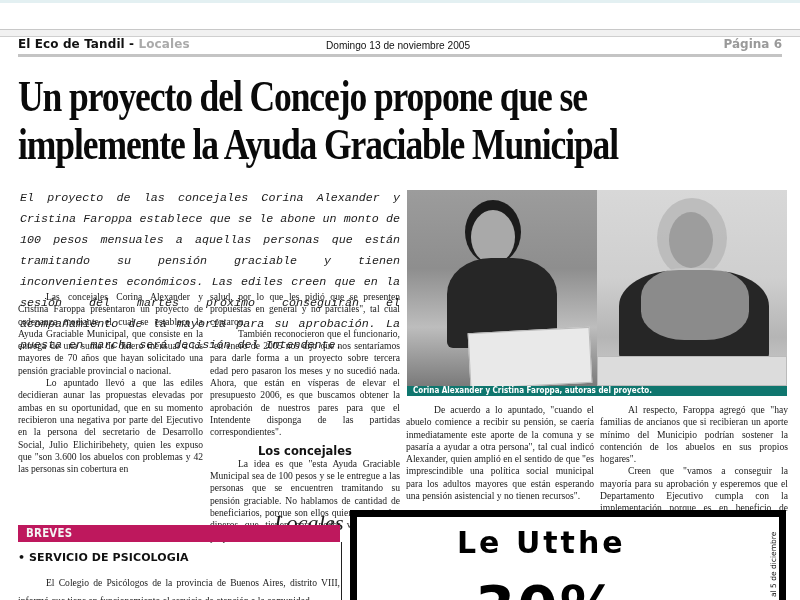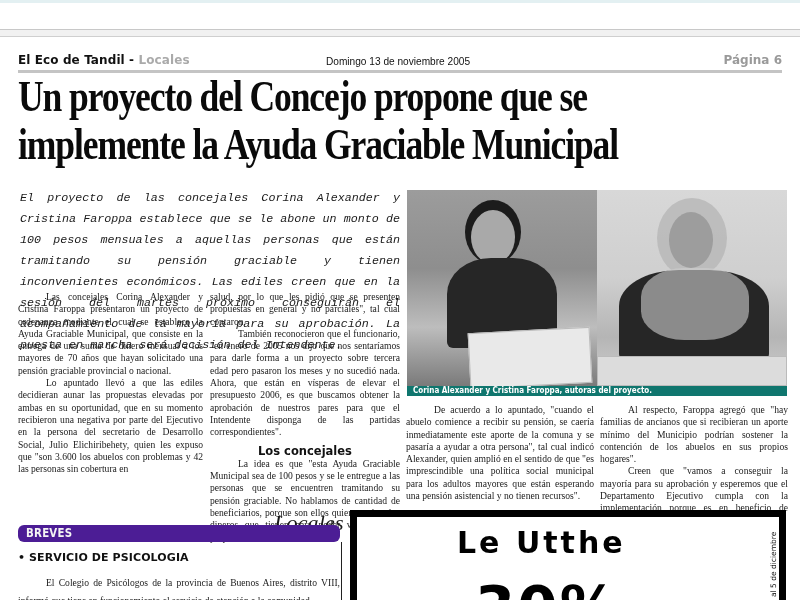--- a/index.html
+++ b/index.html
@@ -4,21 +4,21 @@
   <style>
     * { box-sizing: border-box; margin: 0; padding: 0; }
     html, body { width: 800px; height: 600px; overflow: hidden; background: #ffffff; }
     body { position: relative; font-family: "Liberation Serif", serif; color: #111; }
 
     .topbar { position: absolute; left: 0; top: 0; width: 800px; height: 3px; background: #e3f0f2; }
     .chrome-line1 { position: absolute; left: 0; top: 29px; width: 800px; height: 1px; background: #c8c8c8; }
     .chrome-band { position: absolute; left: 0; top: 30px; width: 800px; height: 6px; background: #f1f1f1; }
     .chrome-line2 { position: absolute; left: 0; top: 36px; width: 800px; height: 1px; background: #cfcfcf; }
 
-    .masthead { position: absolute; left: 18px; top: 53px; width: 764px; height: 20px; }
+    .masthead { position: absolute; left: 18px; top: 37px; width: 764px; height: 20px; }
     .mast-left { position: absolute; left: 0; top: 0; font-family: "DejaVu Sans", sans-serif; font-weight: bold; font-size: 12px; letter-spacing: 0.1px; color: #111; }
     .mast-left .section { color: #aaaaaa; font-weight: bold; }
     .mast-date { position: absolute; left: 308px; top: 2px; font-family: "Liberation Sans", sans-serif; font-size: 11px; color: #111; transform: scaleX(0.92); transform-origin: left; }
     .mast-page { position: absolute; right: 0; top: 0; font-family: "DejaVu Sans", sans-serif; font-weight: bold; font-size: 12px; color: #9a9a9a; }
     .mast-rule { position: absolute; left: 0; top: 17px; width: 764px; height: 3px; background: #c4c4c4; }
 
     .headline { position: absolute; left: 18px; top: 72px; width: 770px; font-family: "Liberation Serif", serif; font-weight: bold; font-size: 45px; line-height: 48px; letter-spacing: -1.4px; color: #0a0a0a; transform: scaleX(0.79); transform-origin: left top; white-space: nowrap; }
 
     .lead { position: absolute; left: 20px; top: 188px; width: 380px; font-family: Liberation Mono, monospace; font-style: italic; font-size: 11.7px; line-height: 21px; color: #1a1a1a; text-align: justify; }
 
@@ -34,21 +34,21 @@
     .photo { position: absolute; left: 407px; top: 190px; width: 380px; height: 206px; overflow: hidden; background: #777; }
     .photo-left { position: absolute; left: 0; top: 0; width: 190px; height: 196px; background: linear-gradient(180deg, #9c9c9c 0%, #8e8e8e 40%, #bdbdbd 70%, #7a7a7a 100%); }
     .photo-right { position: absolute; left: 190px; top: 0; width: 190px; height: 196px; background: linear-gradient(180deg, #d8d8d8 0%, #cfcfcf 45%, #b5b5b5 75%, #d0d0d0 100%); }
     .fig-head { position: absolute; border-radius: 50%; }
     .fig-body { position: absolute; border-radius: 40% 40% 6px 6px; background: #262626; }
     .paper { position: absolute; background: #e9e9e9; border: 1px solid #bbb; }
     .hair { position: absolute; border-radius: 50%; }
     .caption { position: absolute; left: 0; top: 196px; width: 380px; height: 10px; background: #0f766e; }
     .caption-text { position: absolute; left: 6px; top: 0; font-family: "DejaVu Sans", sans-serif; font-weight: bold; font-size: 8px; line-height: 10px; color: #fff; white-space: nowrap; transform: scaleX(0.9); transform-origin: left; }
 
-    .breves-head { position: absolute; left: 18px; top: 525px; width: 322px; height: 17px; background: #4c1d95; border-radius: 6px; }
+    .breves-head { position: absolute; left: 18px; top: 525px; width: 322px; height: 17px; background: #be185d; }
     .breves-label { position: absolute; left: 8px; top: 1px; font-family: "DejaVu Sans", sans-serif; font-weight: bold; font-size: 12px; color: #f4f4f4; letter-spacing: 0.3px; transform: scaleX(0.85); transform-origin: left; }
     .locales-label { position: absolute; left: 274px; top: 510px; font-family: "Liberation Serif", serif; font-style: italic; font-size: 22px; color: #1a1a1a; letter-spacing: 0.2px; }
     .breves-vrule { position: absolute; left: 341px; top: 542px; width: 1px; height: 58px; background: #222; }
     .brief-title { position: absolute; left: 18px; top: 551px; font-family: "DejaVu Sans", sans-serif; font-weight: bold; font-size: 11px; color: #111; letter-spacing: 0.1px; text-align: right; }
     .brief-body { position: absolute; left: 18px; top: 574px; width: 322px; font-family: "Liberation Serif", serif; font-size: 9.6px; line-height: 18px; color: #1a1a1a; text-align: justify; }
     .brief-body p { text-indent: 28px; }
 
     .ad { position: absolute; left: 350px; top: 510px; width: 436px; height: 100px; border: 7px solid #000; background: #fff; overflow: hidden; }
     .ad-brand { position: absolute; left: 100px; top: 8px; font-family: "DejaVu Sans", sans-serif; font-weight: bold; font-size: 30px; letter-spacing: 3px; color: #000; }
     .ad-tagline { position: absolute; left: 102px; top: 47px; font-family: "DejaVu Sans", sans-serif; font-weight: bold; font-size: 8px; letter-spacing: 8.2px; color: #000; }

